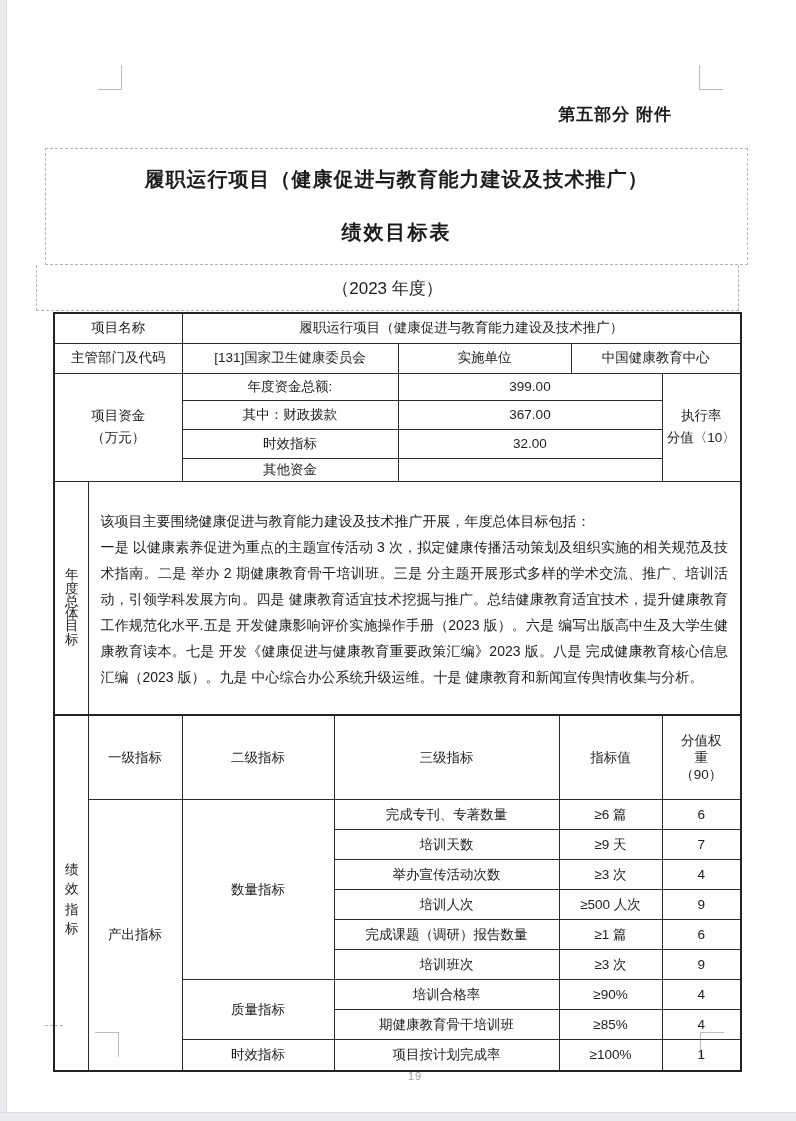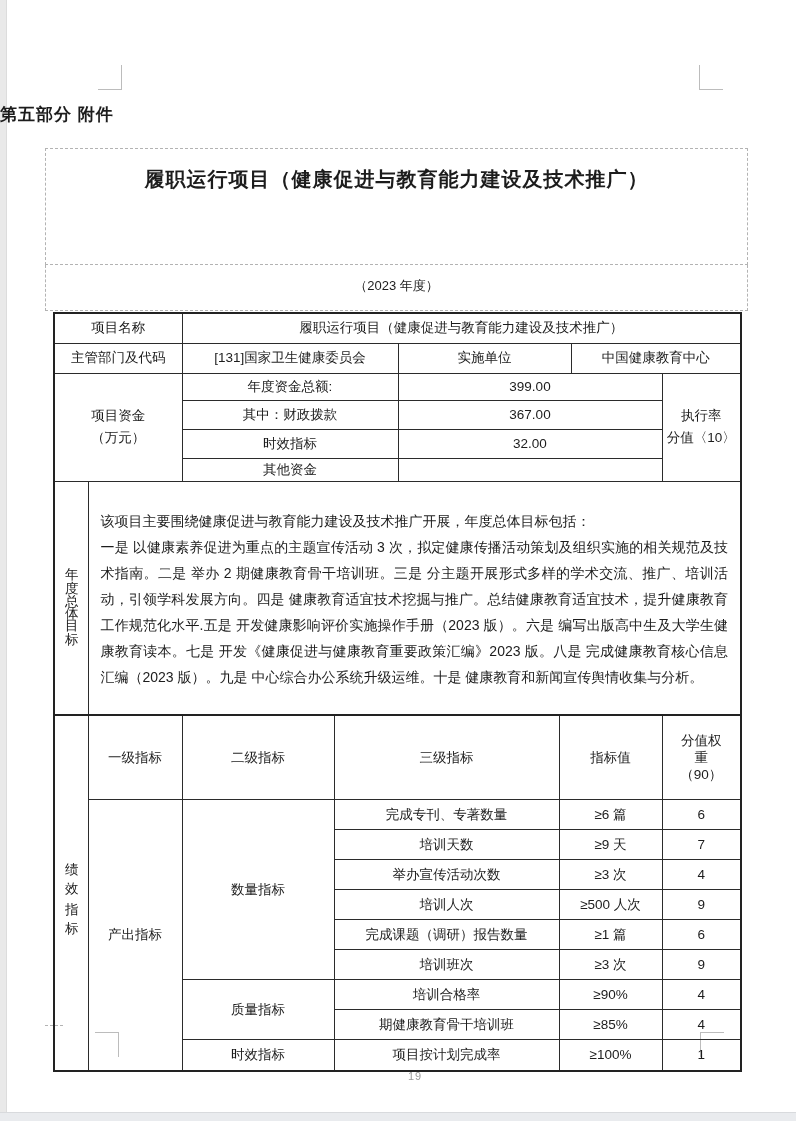--- a/index.html
+++ b/index.html
@@ -20,33 +20,33 @@
     background: #e9ebee; border-top: 1px solid #d8dadd;
   }
   .crop { position: absolute; width: 24px; height: 25px; }
   .crop.tl { left: 98px;  top: 65px;   border-right: 1px solid #bcbcbc; border-bottom: 1px solid #bcbcbc; }
   .crop.tr { left: 699px; top: 65px;   border-left: 1px solid #bcbcbc;  border-bottom: 1px solid #bcbcbc; }
   .crop.bl { left: 95px;  top: 1032px; border-right: 1px solid #bcbcbc; border-top: 1px solid #bcbcbc; }
   .crop.br { left: 700px; top: 1032px; border-left: 1px solid #bcbcbc;  border-top: 1px solid #bcbcbc; }
 
   .doc-heading {
     position: absolute; left: 0; top: 103px; width: 672px;
-    text-align: left; font-size: 17px; font-weight: bold; letter-spacing: 1px;
+    text-align: right; font-size: 17px; font-weight: bold; letter-spacing: 1px;
   }
   .title-box {
     position: absolute; left: 45px; top: 148px; width: 703px; height: 117px;
     border: 1px dashed #b3b3b3;
     text-align: center;
   }
   .title-line1 { margin-top: 17px; font-size: 20px; font-weight: bold; letter-spacing: 1px; }
   .title-line2 { margin-top: 26px; font-size: 20px; font-weight: bold; letter-spacing: 2px; }
   .year-box {
-    position: absolute; left: 45px; top: 265px; width: 703px; height: 46px;
+    position: absolute; left: 36px; top: 265px; width: 703px; height: 46px;
     border-left: 1px dashed #b3b3b3; border-right: 1px dashed #b3b3b3; border-bottom: 1px dashed #b3b3b3;
-    text-align: center; font-size: 13px; padding-top: 12px;
+    text-align: center; font-size: 17px; padding-top: 12px;
   }
   .dash-tail {
     position: absolute; left: 45px; top: 1025px; width: 18px; height: 1px;
     border-top: 1px dashed #b3b3b3;
   }
 
   table.main {
     position: absolute; left: 53px; top: 312px; width: 687px;
     border-collapse: collapse; table-layout: fixed;
     font-size: 13.5px;
@@ -81,20 +81,21 @@
 <div class="crop tl"></div>
 <div class="crop tr"></div>
 <div class="crop bl"></div>
 <div class="crop br"></div>
 <div class="dash-tail"></div>
 
 <div class="doc-heading">第五部分 附件</div>
 
 <div class="title-box">
   <div class="title-line1">履职运行项目（健康促进与教育能力建设及技术推广）</div>
+  <div class="title-line2">绩效目标表</div>
 </div>
 <div class="year-box">（2023 年度）</div>
 
 <table class="main">
   <colgroup>
     <col style="width:34px">
       <col style="width:94px">
       <col style="width:152px">
       <col style="width:64px">
     <col style="width:161px">

